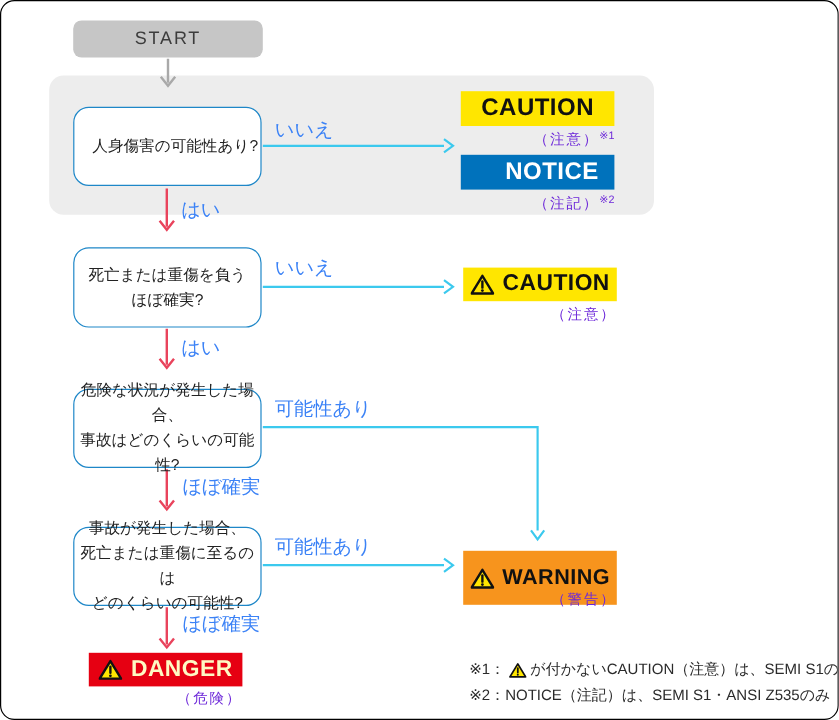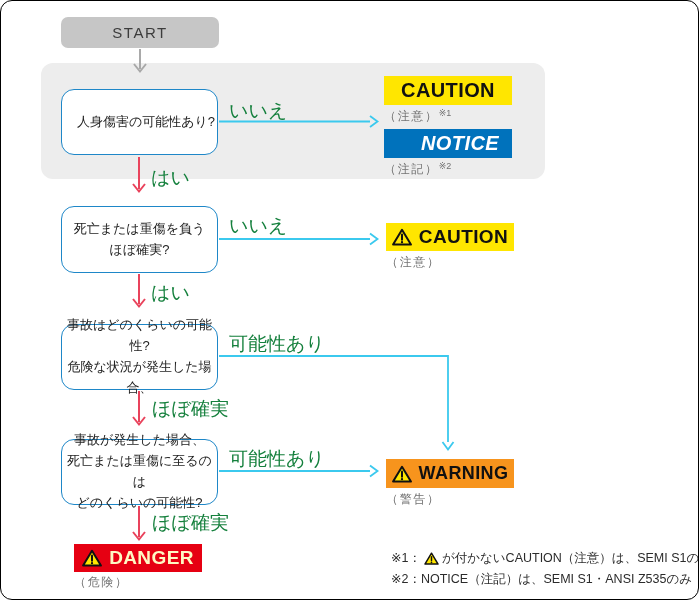--- a/index.html
+++ b/index.html
@@ -22,38 +22,38 @@
 
   .decision{position:absolute;width:157px;background:#fff;box-sizing:border-box;
     border:1.7px solid var(--box_border_blue);border-radius:13px;
     display:flex;flex-direction:column;align-items:center;justify-content:center;
     font-size:13px;line-height:1.6;text-align:center;color:#222;}
   .box1{left:60px;top:88px;height:66px;padding-left:13px;}
   .box2{left:60px;top:205px;height:67px;}
   .box3{left:60px;top:323px;height:66px;}
   .box4{left:60px;top:438px;height:66px;}
 
-  .blabel{position:absolute;font-size:19px;color:#15803d;white-space:nowrap;}
+  .blabel{position:absolute;font-size:16px;color:#3b82f6;white-space:nowrap;}
   .no1{left:228px;top:97px;}   .yes1{left:150px;top:164px;}
   .no2{left:228px;top:212px;}  .yes2{left:150px;top:279px;}
   .pos3{left:228px;top:330px;} .alm3{left:151px;top:395px;}
   .pos4{left:228px;top:445px;} .alm4{left:151px;top:509px;}
 
   .badge{position:absolute;display:flex;align-items:center;justify-content:center;gap:7px;}
   .badge-label{font-size:19px;font-weight:bold;letter-spacing:0.4px;color:#111;}
   .caution1{left:383px;top:75px;width:128px;height:29px;background:var(--caution_yellow);}
   .noticeB {left:383px;top:128px;width:128px;height:29px;background:var(--notice_blue);}
-  .noticeB .badge-label{color:#fff;font-style:italic;margin-left:24px;}
+  .noticeB .badge-label{color:#fff;margin-left:24px;}
   .caution2{left:385px;top:222px;width:128px;height:28px;background:var(--caution_yellow);}
-  .warnB   {left:385px;top:458px;width:128px;height:29px;background:var(--warning_orange);}
+  .warnB   {left:385px;top:458px;width:128px;height:45px;background:var(--warning_orange);}
   .warnB .badge-label{font-size:18px;}
   .dangerB {left:73px;top:543px;width:128px;height:28px;background:var(--danger_red);}
   .dangerB .badge-label{color:#fef9c3;}
 
-  .caption{position:absolute;font-size:12px;color:#737373;text-align:left;
+  .caption{position:absolute;font-size:12px;color:#6d28d9;text-align:right;
     letter-spacing:0.14em;white-space:nowrap;}
   .cap1{left:383px;top:107px;width:128px;}
   .cap2{left:383px;top:160px;width:128px;}
   .cap3{left:385px;top:253px;width:128px;}
   .cap4{left:385px;top:490px;width:128px;}
   .cap5{left:73px;top:573px;width:128px;}
   .caption sup{font-size:9px;letter-spacing:0;vertical-align:4px;}
 
   .tri-body{fill:var(--caution_yellow);stroke:#111;stroke-width:2.6;stroke-linejoin:round;}
   .tri-mark{stroke:#111;stroke-width:2.6;stroke-linecap:round;fill:none;}
@@ -115,22 +115,22 @@
   </div>
 
   <div class="decision box1">
     <div>人身傷害の可能性あり?</div>
   </div>
   <div class="decision box2">
     <div>死亡または重傷を負う</div>
     <div>ほぼ確実?</div>
   </div>
   <div class="decision box3">
+    <div>危険な状況が発生した場合、</div>
     <div>事故はどのくらいの可能性?</div>
-    <div>危険な状況が発生した場合、</div>
   </div>
   <div class="decision box4">
     <div>事故が発生した場合、</div>
     <div>死亡または重傷に至るのは</div>
     <div>どのくらいの可能性?</div>
   </div>
 
   <span class="blabel no1">いいえ</span>
   <span class="blabel yes1">はい</span>
   <span class="blabel no2">いいえ</span>

